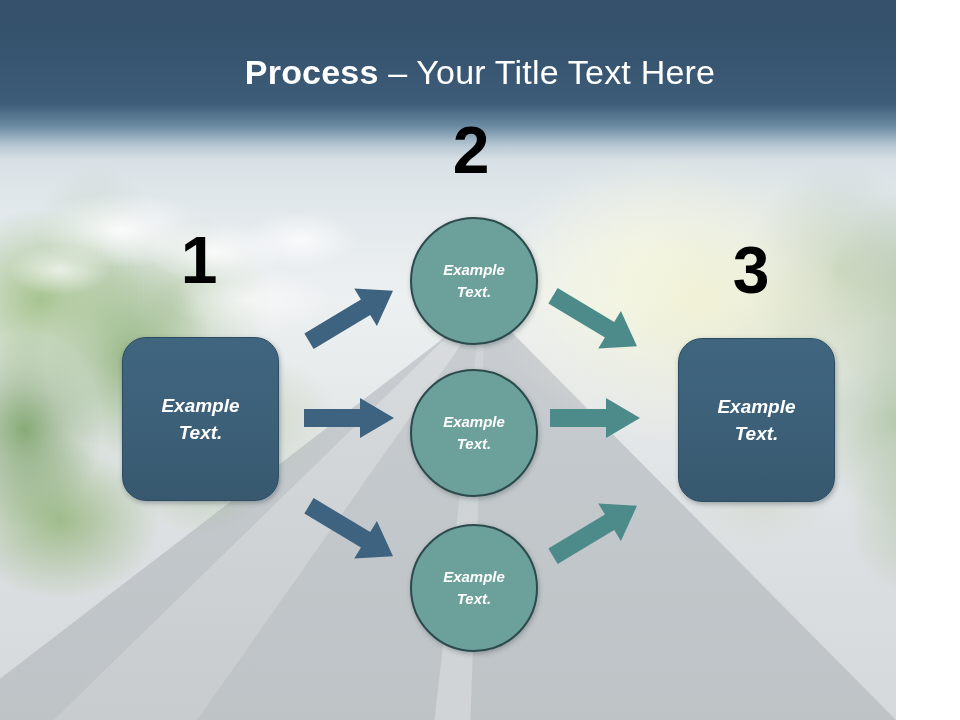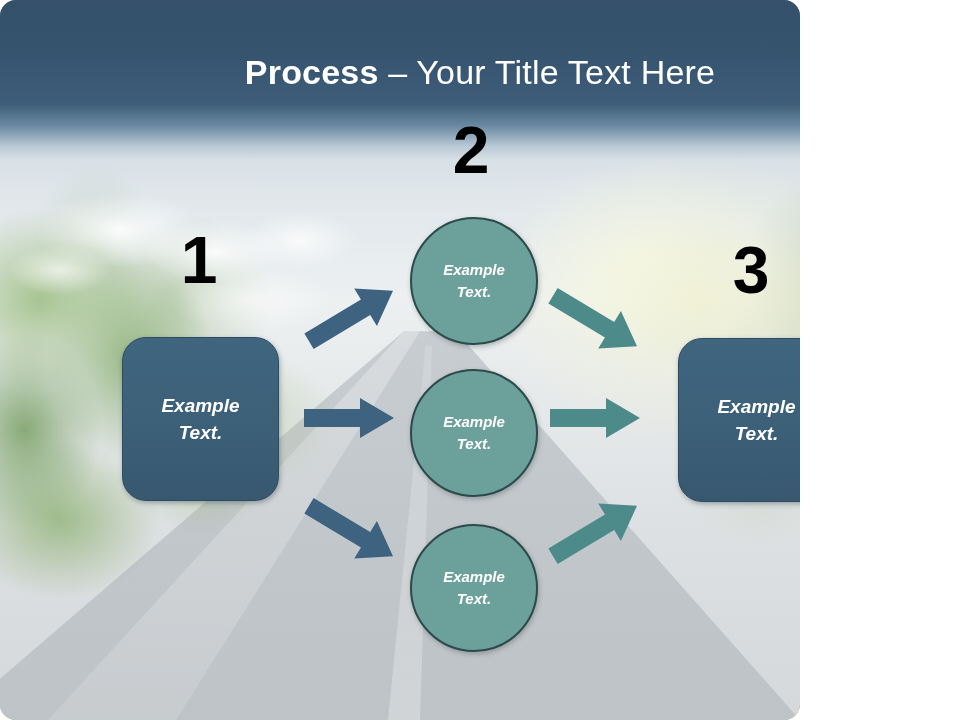--- a/index.html
+++ b/index.html
@@ -6,25 +6,24 @@
     margin: 0;
     padding: 0;
     background: #ffffff;
   }
   body {
     font-family: "Liberation Sans", sans-serif;
   }
 
   #slide {
     position: relative;
-    width: 800px;
+    width: 896px;
     height: 720px;
     overflow: hidden;
     background: #a16207;
-    border-radius: 16px;
   }
 
   
   .bg-layer {
     position: absolute;
     inset: 0;
     pointer-events: none;
   }
 
   

